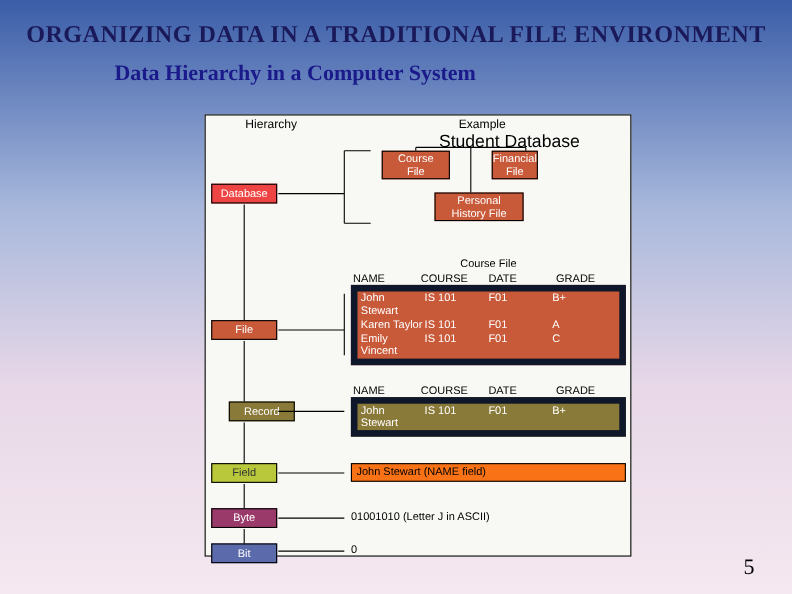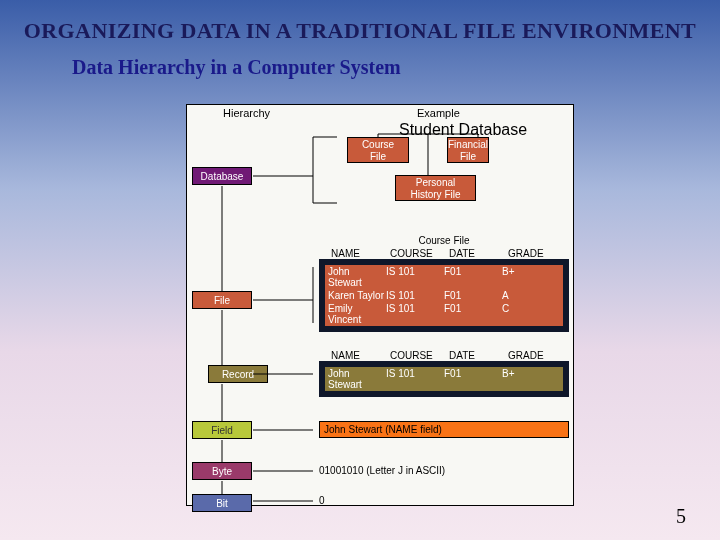--- a/index.html
+++ b/index.html
@@ -16,21 +16,21 @@
     font-size: 22px;
     font-weight: bold;
     color: #1a1a5a;
     padding-top: 18px;
     letter-spacing: 0.4px;
   }
   .subtitle {
     font-size: 20px;
     font-weight: bold;
     color: #1a1a8a;
-    padding-left: 72px;
+    padding-left: 104px;
     padding-top: 12px;
   }
   .figure {
     position: absolute;
     top: 104px;
     left: 186px;
     width: 388px;
     height: 402px;
     background: #f8f8f4;
     border: 1px solid #000;
@@ -41,21 +41,21 @@
   .example-label-top { position: absolute; top: 2px; left: 230px; font-size: 11px; }
   .example-label-sub { position: absolute; top: 16px; left: 212px; font-size: 16px; }
   .hierarchy-top { position: absolute; top: 2px; left: 36px; font-size: 11px; }
   .h-item {
     position: absolute;
     width: 60px; height: 18px;
     border: 1px solid #000;
     display: flex; align-items: center; justify-content: center;
     font-size: 10px; color: #fff;
   }
-  .h-database { background: #701a75; left: 5px; top: 62px; }
+  .h-database { background: #ef4444; left: 5px; top: 62px; }
   .h-file     { background: #c85a3a; left: 5px; top: 186px; }
   .h-record   { background: #8a7a3a; left: 21px; top: 260px; }
   .h-field    { background: #b8c83a; color:#333; left: 5px; top: 316px; }
   .h-byte     { background: #9a3a6a; left: 5px; top: 357px; }
   .h-bit      { background: #5a6aaa; left: 5px; top: 389px; }
   .ex-box {
     position: absolute;
     height: 26px;
     border: 1px solid #000;
     background: #c85a3a;
@@ -68,21 +68,21 @@
   .ex-course   { left: 160px; top: 32px; width: 62px; }
   .ex-financial{ left: 260px; top: 32px; width: 42px; }
   .ex-personal { left: 208px; top: 70px; width: 81px; height: 26px; }
   .table-area {
     position: absolute;
     left: 132px;
     width: 250px;
     font-size: 10px;
   }
   .tbl-caption { text-align: center; margin-bottom: 2px; font-size:10px; }
-  .tbl-head { display: flex; justify-content: flex-start; padding: 0 2px; margin-left: 10px; }
+  .tbl-head { display: flex; justify-content: flex-start; padding: 0 2px; }
   .tbl-head span { flex: 1; }
   .tbl-body { border: 6px solid #0f172a; }
   .tbl-row { display: flex; justify-content: space-between; padding: 1px 3px; }
   .tbl-row span { flex: 1; }
   .orange { background: #c85a3a; color: #fff; }
   .olive  { background: #8a7a3a; color: #fff; }
   .plain-area {
     position: absolute; left: 132px; width: 250px;
     border: 1px solid #000; padding: 2px 4px; background: #f97316;
     font-size: 10px;

